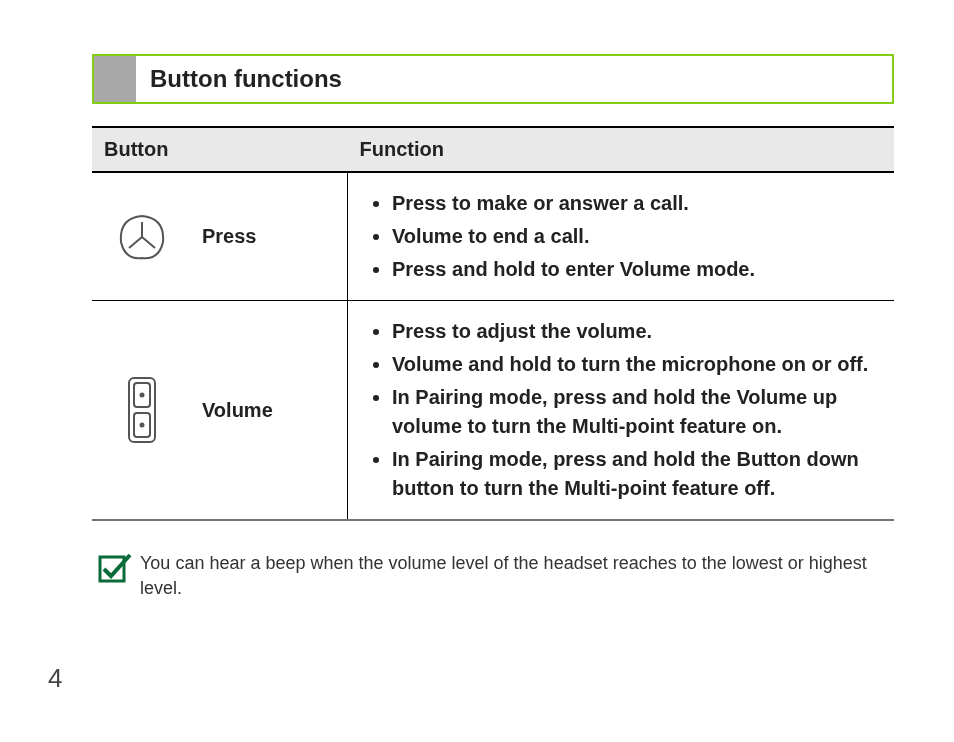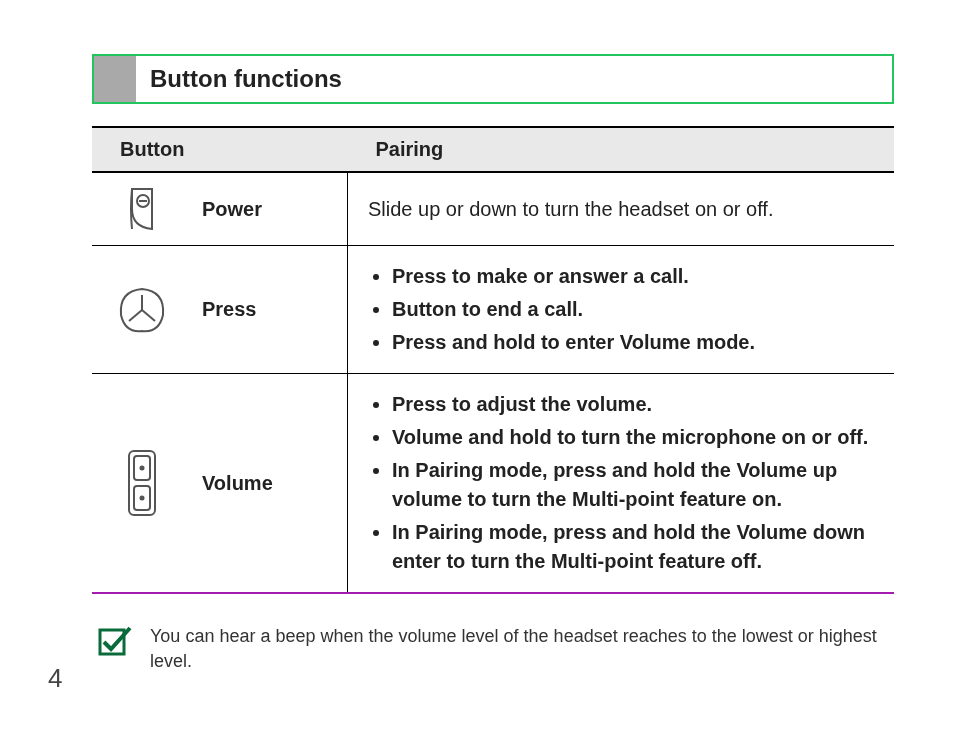--- a/index.html
+++ b/index.html
@@ -16,21 +16,21 @@
     width: 954px;
     height: 742px;
     box-sizing: border-box;
     padding: 54px 60px 40px 92px;
   }
 
   
   .heading-bar {
     display: flex;
     align-items: stretch;
-    border: 2px solid #22c55e;
+    border: 2px solid #84cc16;
     height: 50px;
     box-sizing: border-box;
     margin-bottom: 22px;
   }
   .heading-block {
     width: 42px;
     background: #a9a9a9;
   }
   .heading-text {
     flex: 1;
@@ -45,52 +45,52 @@
   table {
     width: 100%;
     border-collapse: collapse;
     font-size: 20px;
   }
   thead th {
     text-align: left;
     background: #e9e9e9;
     border-top: 2px solid #000;
     border-bottom: 2px solid #000;
-    padding: 10px 28px;
+    padding: 10px 12px;
     font-weight: bold;
     font-size: 20px;
   }
   thead th.col-icon { width: 80px; }
 
   tbody td {
     vertical-align: middle;
     border-bottom: 1px solid #000;
     padding: 14px 10px;
     line-height: 1.45;
   }
-  tbody tr:last-child td { border-bottom: 2px solid #a21caf; }
+  tbody tr:last-child td { border-bottom: 2px solid #737373; }
 
   td.icon-cell { text-align: center; width: 80px; }
   td.label-cell { font-weight: bold; width: 135px; }
   td.func-cell { border-left: 1px solid #000; padding-left: 20px; padding-right: 20px; }
 
   ul.func-list {
     margin: 0;
     padding-left: 24px;
   }
   ul.func-list li {
     padding: 2px 0;
     font-weight: bold;
   }
 
   
   .note {
     display: flex;
     align-items: flex-start;
-    gap: 18px;
+    gap: 8px;
     margin-top: 30px;
     padding: 0 6px;
   }
   .note-text {
     font-size: 18px;
     line-height: 1.4;
     color: #333;
     flex: 1;
   }
   .check-icon {
@@ -117,52 +117,40 @@
 
   <div class="heading-bar">
     <div class="heading-block"></div>
     <div class="heading-text">Button functions</div>
   </div>
 
   <table>
     <thead>
       <tr>
         <th class="col-icon" colspan="2">Button</th>
-        <th>Pairing</th>
+        <th>Function</th>
       </tr>
     </thead>
     <tbody>
 
-      <tr>
-        <td class="icon-cell">
-          <svg width="28" height="44" viewBox="0 0 28 44">
-            <path d="M4 2 L24 2 L24 42 Q4 40 4 22 Q4 4 4 2 Z" fill="none" stroke="#555" stroke-width="2"></path>
-            <path d="M4 2 Q2 22 4 42" fill="none" stroke="#555" stroke-width="2"></path>
-            <circle cx="15" cy="14" r="6" fill="none" stroke="#555" stroke-width="2"></circle>
-            <line x1="11" y1="14" x2="19" y2="14" stroke="#555" stroke-width="2"></line>
-          </svg>
-        </td>
-        <td class="label-cell">Power</td>
-        <td class="func-cell">Slide up or down to turn the headset on or off.</td>
-      </tr>
 
       <tr>
         <td class="icon-cell">
           <svg width="54" height="50" viewBox="0 0 54 50">
             <path d="M27 4 Q50 6 48 30 Q44 48 27 46 Q10 48 6 30 Q4 6 27 4 Z" fill="none" stroke="#555" stroke-width="2"></path>
             <line x1="27" y1="25" x2="27" y2="10" stroke="#555" stroke-width="2"></line>
             <line x1="27" y1="25" x2="14" y2="36" stroke="#555" stroke-width="2"></line>
             <line x1="27" y1="25" x2="40" y2="36" stroke="#555" stroke-width="2"></line>
           </svg>
         </td>
         <td class="label-cell">Press</td>
         <td class="func-cell">
           <ul class="func-list">
             <li>Press to make or answer a call.</li>
-            <li>Button to end a call.</li>
+            <li>Volume to end a call.</li>
             <li>Press and hold to enter Volume mode.</li>
           </ul>
         </td>
       </tr>
 
       <tr>
         <td class="icon-cell">
           <svg width="34" height="72" viewBox="0 0 34 72">
             <rect x="4" y="4" width="26" height="64" rx="5" ry="5" fill="none" stroke="#555" stroke-width="2"></rect>
             <rect x="9" y="9" width="16" height="24" rx="3" ry="3" fill="none" stroke="#555" stroke-width="2"></rect>
@@ -170,21 +158,21 @@
             <circle cx="17" cy="21" r="2.5" fill="#555"></circle>
             <circle cx="17" cy="51" r="2.5" fill="#555"></circle>
           </svg>
         </td>
         <td class="label-cell">Volume</td>
         <td class="func-cell">
           <ul class="func-list">
             <li>Press to adjust the volume.</li>
             <li>Volume and hold to turn the microphone on or off.</li>
             <li>In Pairing mode, press and hold the Volume up volume to turn the Multi-point feature on.</li>
-            <li>In Pairing mode, press and hold the Volume down enter to turn the Multi-point feature off.</li>
+            <li>In Pairing mode, press and hold the Button down button to turn the Multi-point feature off.</li>
           </ul>
         </td>
       </tr>
     </tbody>
   </table>
 
   <div class="note">
     <div class="check-icon">
       <svg width="34" height="30" viewBox="0 0 34 30">
         <rect x="2" y="4" width="24" height="24" fill="none" stroke="#0a6b3a" stroke-width="3"></rect>

